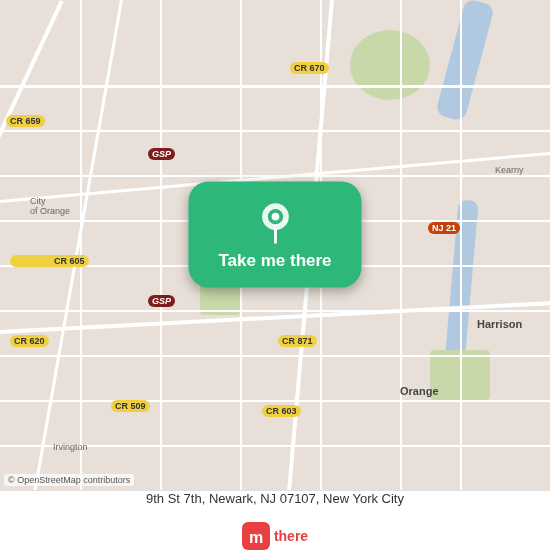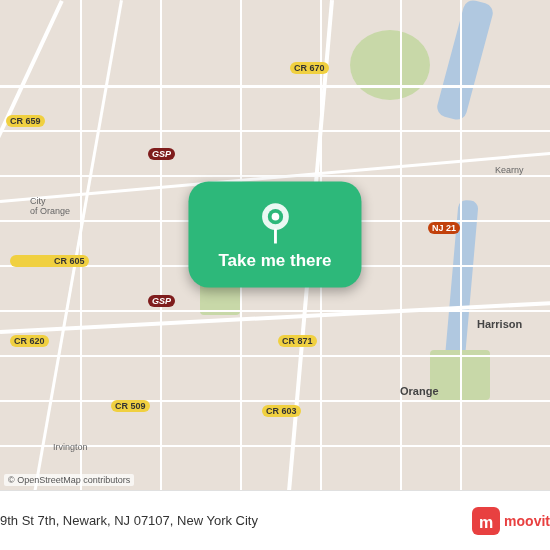--- a/index.html
+++ b/index.html
@@ -103,20 +103,21 @@
     
     #bottom-bar {
       width: 550px;
       height: 60px;
       background: white;
       display: flex;
       align-items: center;
       justify-content: space-between;
       padding: 0 0;
       border-top: 1px solid #e0e0e0;
+      flex-direction: column;
     }
 
     #address-text {
       font-size: 13px;
       color: #333;
       flex: 1;
     }
 
     #moovit-logo {
       display: flex;
@@ -235,15 +236,15 @@
 </div>
 
 <div id="bottom-bar">
   <span id="address-text">9th St 7th, Newark, NJ 07107, New York City</span>
   <div id="moovit-logo">
 
     <svg id="moovit-icon" viewBox="0 0 28 28" xmlns="http://www.w3.org/2000/svg">
       <rect width="28" height="28" rx="6" fill="#e84040"></rect>
       <text x="14" y="21" text-anchor="middle" font-size="16" font-weight="bold" fill="white" font-family="Arial">m</text>
     </svg>
-    <span id="moovit-name">moovit</span>
+    <span id="moovit-name">there</span>
   </div>
 </div>
 
 </body></html>

